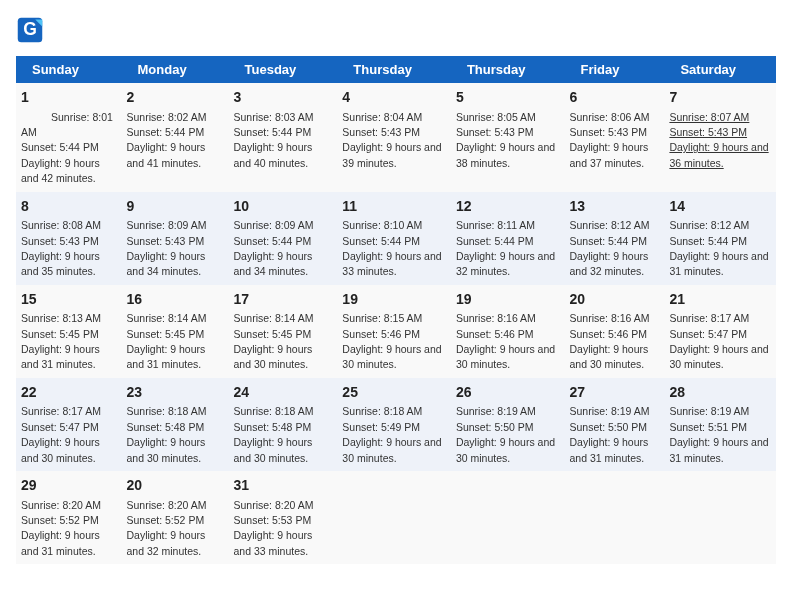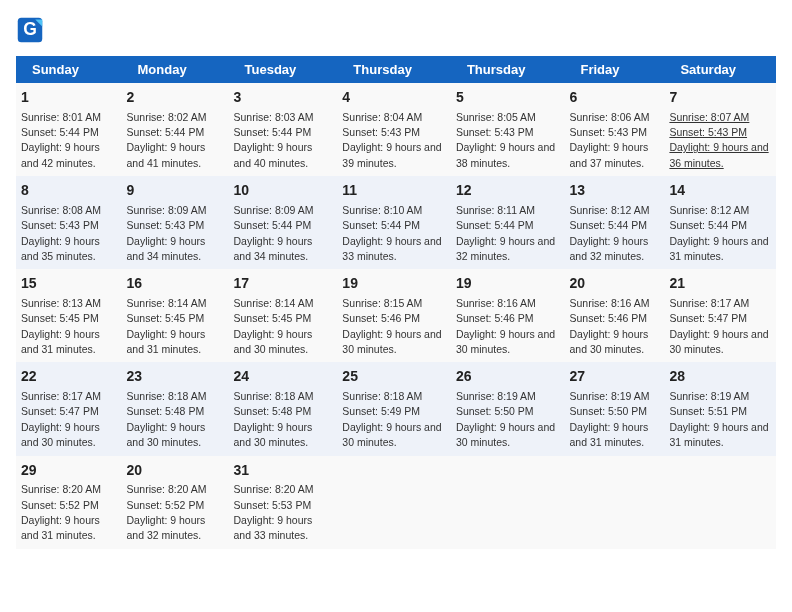--- a/index.html
+++ b/index.html
@@ -115,21 +115,21 @@
         <th>Monday</th>
         <th>Tuesday</th>
         <th>Thursday</th>
         <th>Thursday</th>
         <th>Friday</th>
         <th>Saturday</th>
       </tr>
   </thead>
   <tbody id="calendar-body">
   <tr>
-        <td><span class="day-num">1</span><span class="day-info" style="white-space: pre-line;">Sunrise: 8:01 AM
+        <td><span class="day-num">1</span><span class="day-info" style="white-space: pre-line; margin-left: 30px;">Sunrise: 8:01 AM
 Sunset: 5:44 PM
 Daylight: 9 hours and 42 minutes.</span></td>
         <td><span class="day-num">2</span><span class="day-info" style="white-space: pre-line;">Sunrise: 8:02 AM
 Sunset: 5:44 PM
 Daylight: 9 hours and 41 minutes.</span></td>
         <td><span class="day-num">3</span><span class="day-info" style="white-space: pre-line; text-align: center;">Sunrise: 8:03 AM
 Sunset: 5:44 PM
 Daylight: 9 hours and 40 minutes.</span></td>
         <td><span class="day-num">4</span><span class="day-info" style="white-space: pre-line;">Sunrise: 8:04 AM
 Sunset: 5:43 PM

